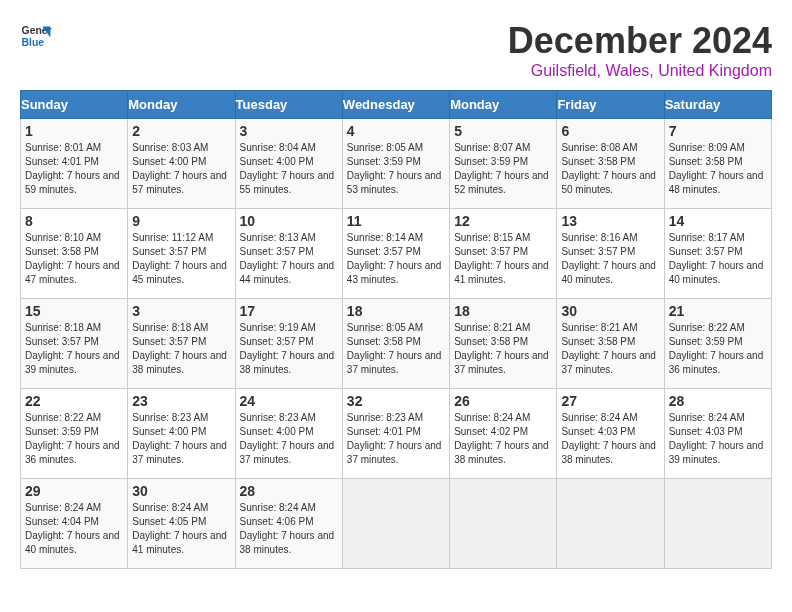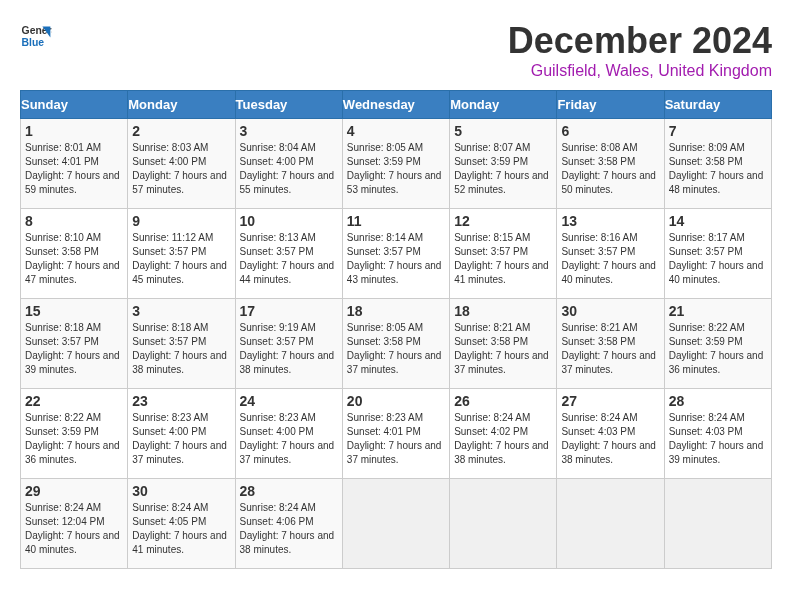--- a/index.html
+++ b/index.html
@@ -301,21 +301,21 @@
       </td>
         <td>
         <span class="day-number">24</span>
         <div class="day-info">
           <span>Sunrise: 8:23 AM</span><br>
           <span>Sunset: 4:00 PM</span><br>
           <span>Daylight: 7 hours and 37 minutes.</span>
         </div>
       </td>
         <td>
-        <span class="day-number">20</span>
+        <span class="day-number">32</span>
         <div class="day-info">
           <span>Sunrise: 8:23 AM</span><br>
           <span>Sunset: 4:01 PM</span><br>
           <span>Daylight: 7 hours and 37 minutes.</span>
         </div>
       </td>
         <td>
         <span class="day-number">26</span>
         <div class="day-info">
           <span>Sunrise: 8:24 AM</span><br>
@@ -338,21 +338,21 @@
           <span>Sunset: 4:03 PM</span><br>
           <span>Daylight: 7 hours and 39 minutes.</span>
         </div>
       </td>
       </tr>
       <tr>
         <td>
         <span class="day-number">29</span>
         <div class="day-info">
           <span>Sunrise: 8:24 AM</span><br>
-          <span>Sunset: 12:04 PM</span><br>
+          <span>Sunset: 4:04 PM</span><br>
           <span>Daylight: 7 hours and 40 minutes.</span>
         </div>
       </td>
         <td>
         <span class="day-number">30</span>
         <div class="day-info">
           <span>Sunrise: 8:24 AM</span><br>
           <span>Sunset: 4:05 PM</span><br>
           <span>Daylight: 7 hours and 41 minutes.</span>
         </div>

